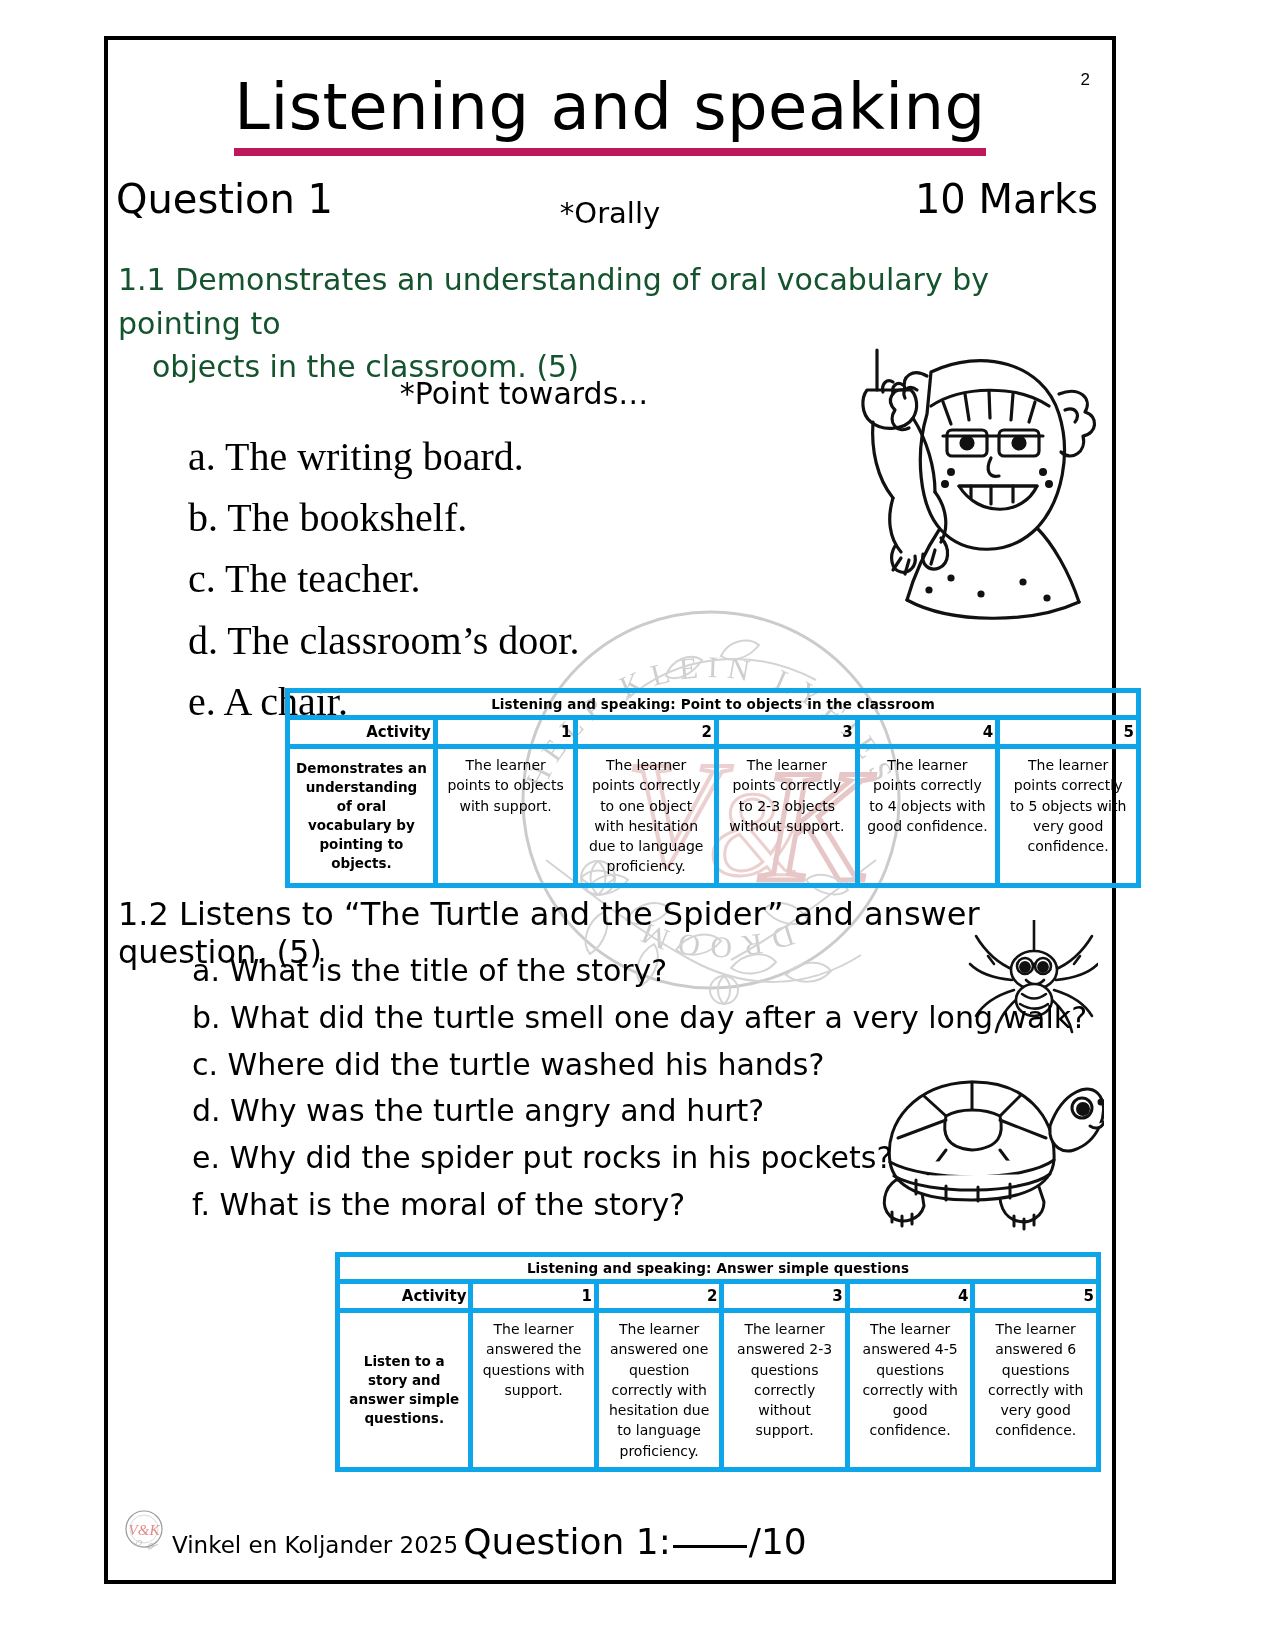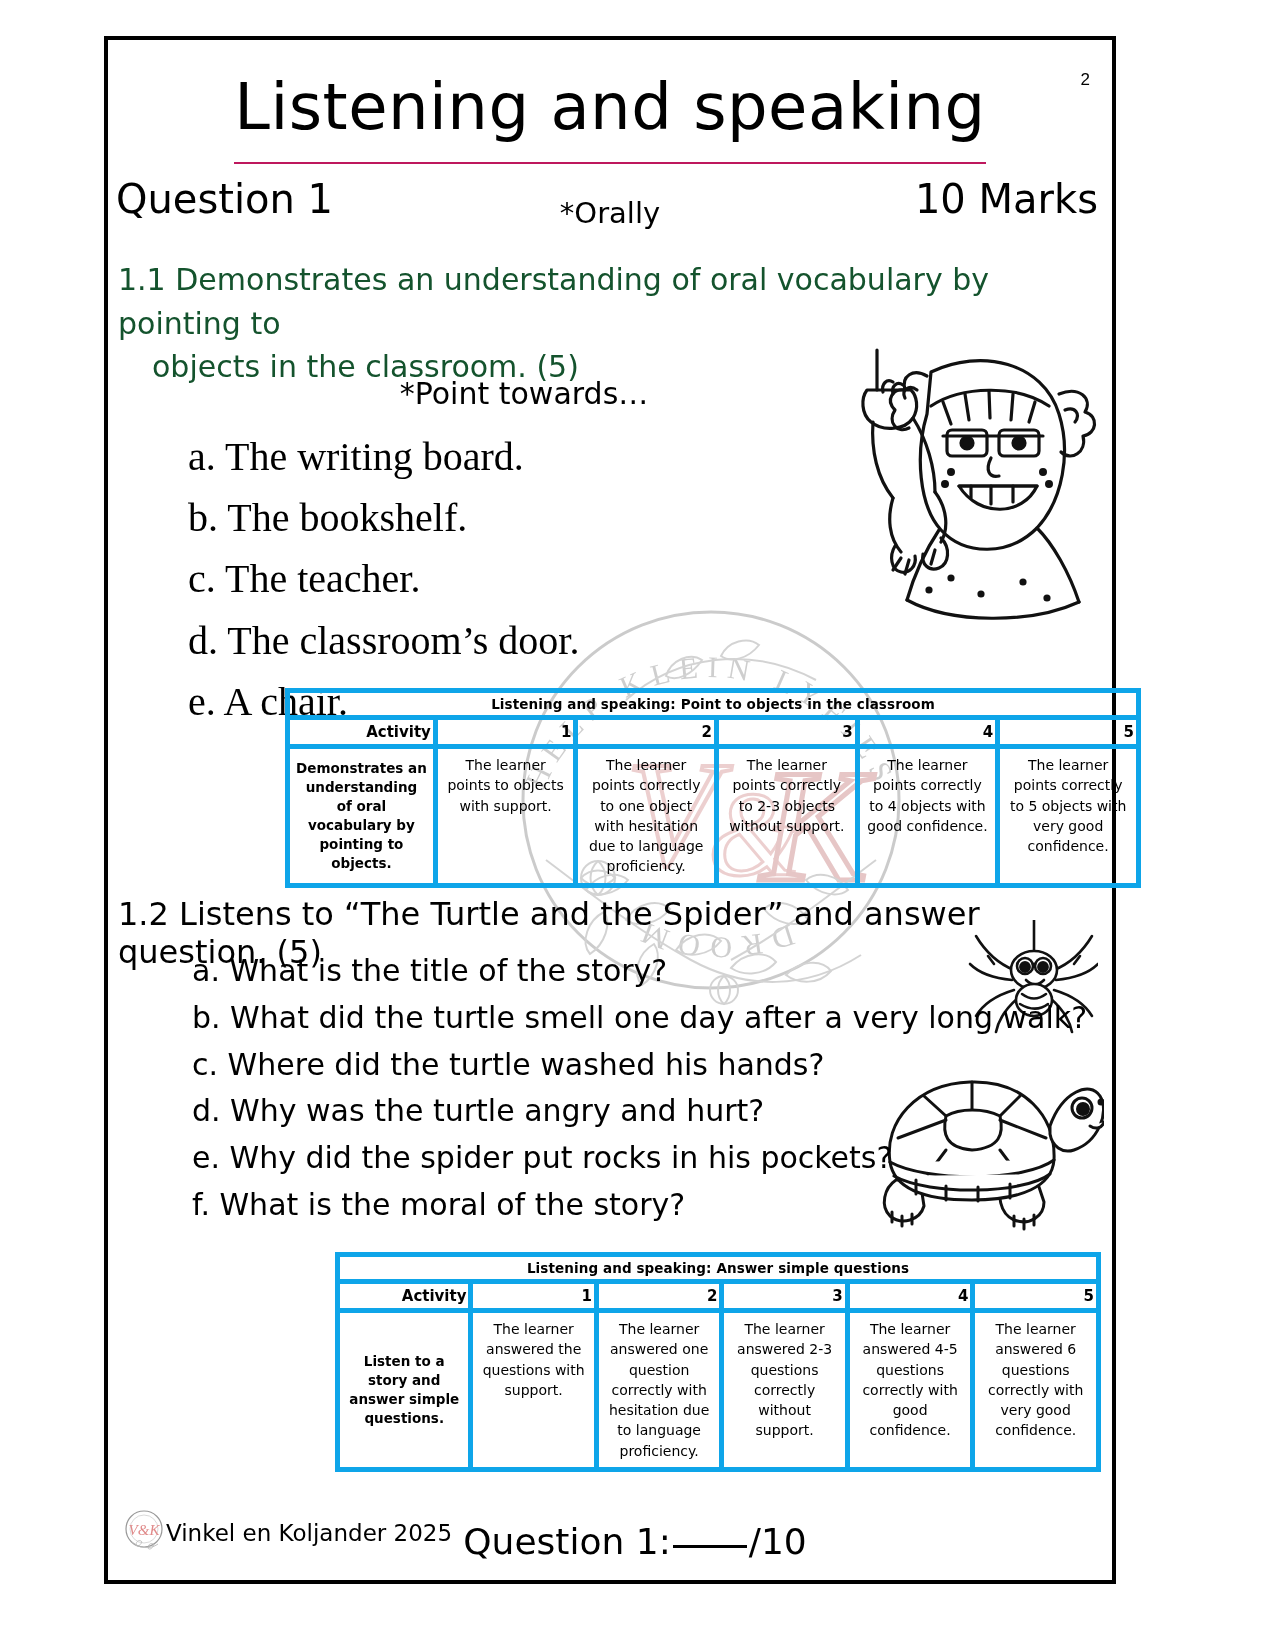--- a/index.html
+++ b/index.html
@@ -55,22 +55,22 @@
     left: 0; right: 0;
     top: 30px;
     text-align: center;
     font-size: 64px;
     letter-spacing: 0.5px;
     font-weight: 400;
     font-family: "DejaVu Sans", sans-serif;
     color: #000;
   }
   .doc-title span {
-    border-bottom: 2px solid #be185d;
-    padding-bottom: 18px;
+    border-bottom: 8px solid #be185d;
+    padding-bottom: 4px;
   }
 
   .qrow {
     position: absolute;
     left: 0; right: 0;
     top: 136px;
     height: 60px;
   }
   .q-label {
     position: absolute;
@@ -189,21 +189,22 @@
   #rubric2 { left: 227px; top: 1212px; width: 766px; }
   #rubric2 .c-act { width: 134px; }
   #rubric2 .c-lvl { width: 126px; }
 
   
   .footer-brand {
     position: absolute;
     left: 14px;
     bottom: 22px;
     display: flex;
-    align-items: center;
+    align-items: flex-end;
+    gap: 6px;
   }
   .footer-brand .btxt {
     font-size: 23px;
     font-family: "DejaVu Sans", sans-serif;
   }
   .footer-total {
     position: absolute;
     left: 0; right: 0;
     bottom: 18px;
     text-align: center;

